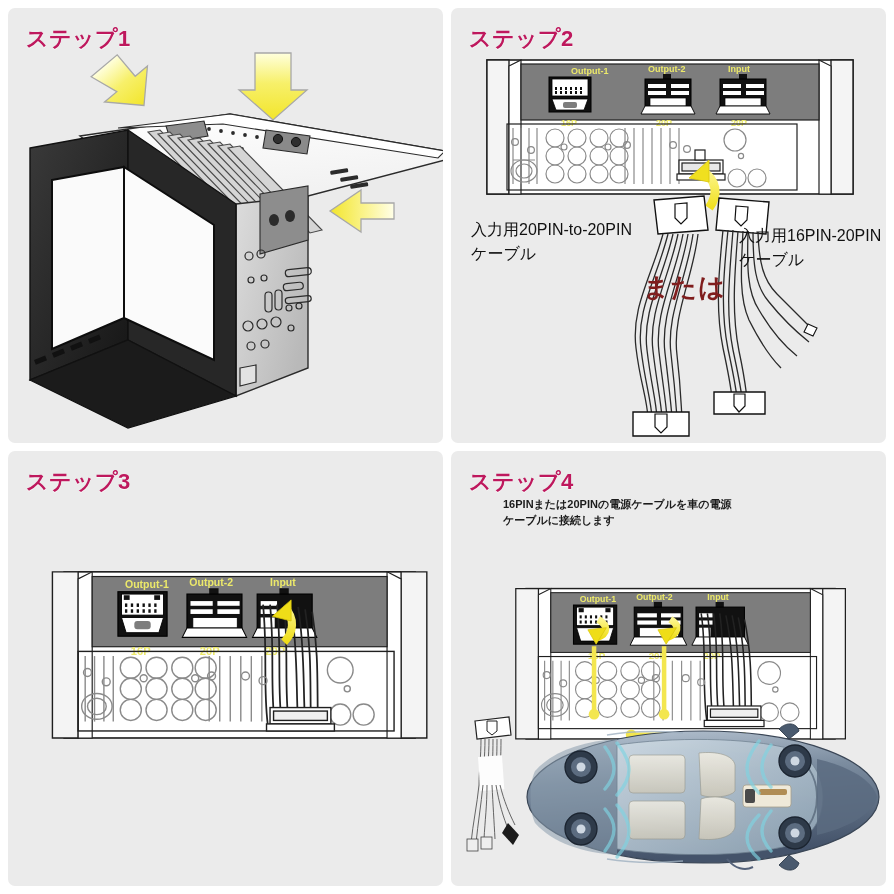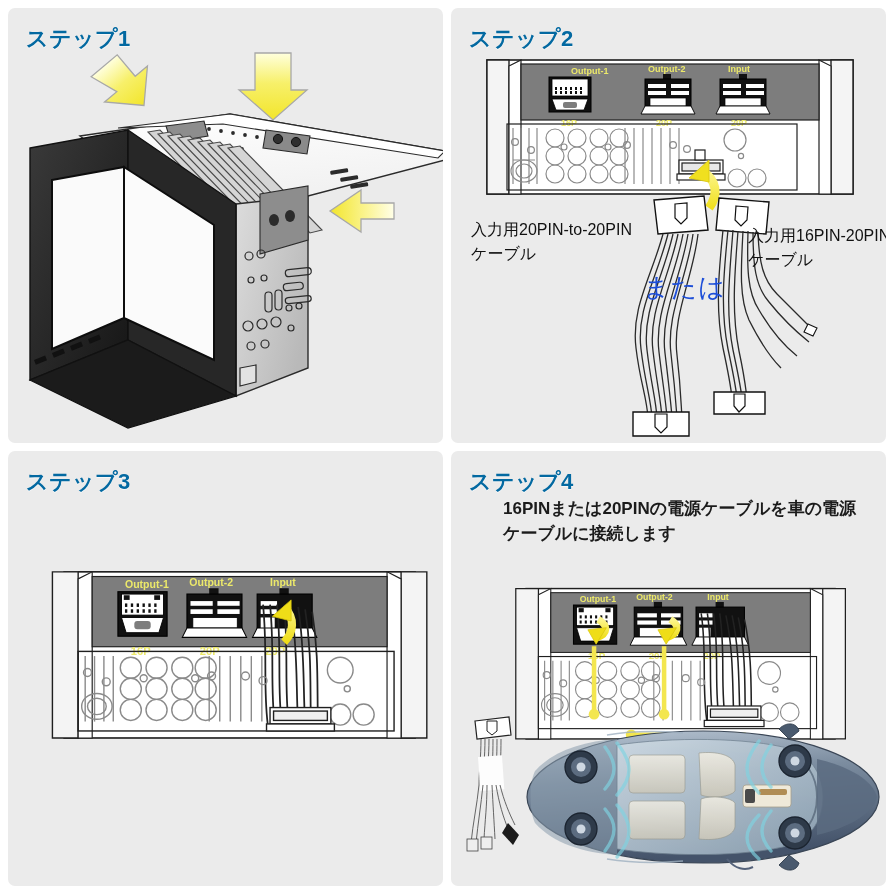--- a/index.html
+++ b/index.html
@@ -26,42 +26,42 @@
     background:#ebebeb;
     border-radius:7px;
     overflow:hidden;
     box-sizing:border-box;
   }
   .step-title{
     position:absolute;
     left:18px;top:16px;
     font-size:22px;
     font-weight:bold;
-    color:#0369a1;
+    color:#be185d;
     letter-spacing:0.5px;
     text-shadow:0 1px 0 rgba(255,255,255,.6);
     z-index:40;
     white-space:nowrap;
   }
   .note{
     position:absolute;
-    font-size:17px;
+    font-size:11px;
     line-height:1.45;
     color:#1b1b1b;
     font-weight:bold;
     z-index:40;
     white-space:pre-line;
   }
   .stage{position:absolute;inset:0;border-radius:26px;}
   svg{display:block;}
   .or-label{
     position:absolute;
     font-size:26px;
-    font-weight:normal;
-    color:#1d4ed8;
+    font-weight:bold;
+    color:#7f1d1d;
     z-index:35;
     letter-spacing:1px;
   }
   .cap{
     position:absolute;
     font-size:16px;
     color:#111;
     line-height:1.5;
     z-index:36;
     white-space:pre-line;
@@ -377,21 +377,21 @@
           <path d="M357 316 L366 320 L362 328 L353 324 Z" fill="#fff" stroke="#111" stroke-width="1.1"></path>
           <path d="M263 384 L314 384 L314 406 L263 406 Z" fill="#fff" stroke="#111" stroke-width="1.4"></path>
           <path d="M283 386 L294 386 L294 398 L288 404 L283 398 Z" fill="#fff" stroke="#111" stroke-width="1.2"></path>
         </g>
       </svg>
     </div>
 
     <div class="cap" style="left:20px;top:210px;width:168px;">入力用20PIN-to-20PIN
 ケーブル</div>
     <div class="or-label" style="left:192px;top:262px;">または</div>
-    <div class="cap" style="left:297px;top:216px;width:144px;">入力用16PIN-20PIN
+    <div class="cap" style="left:288px;top:216px;width:144px;">入力用16PIN-20PIN
 ケーブル</div>
   </div>
 
   <div class="panel">
     <div class="step-title">ステップ3</div>
 
     <div class="stage">
       <svg viewBox="0 0 437 434" width="437" height="434" xmlns="http://www.w3.org/2000/svg">
         <defs>
           <linearGradient id="yArrow3" x1="0" y1="0" x2="0" y2="1">

